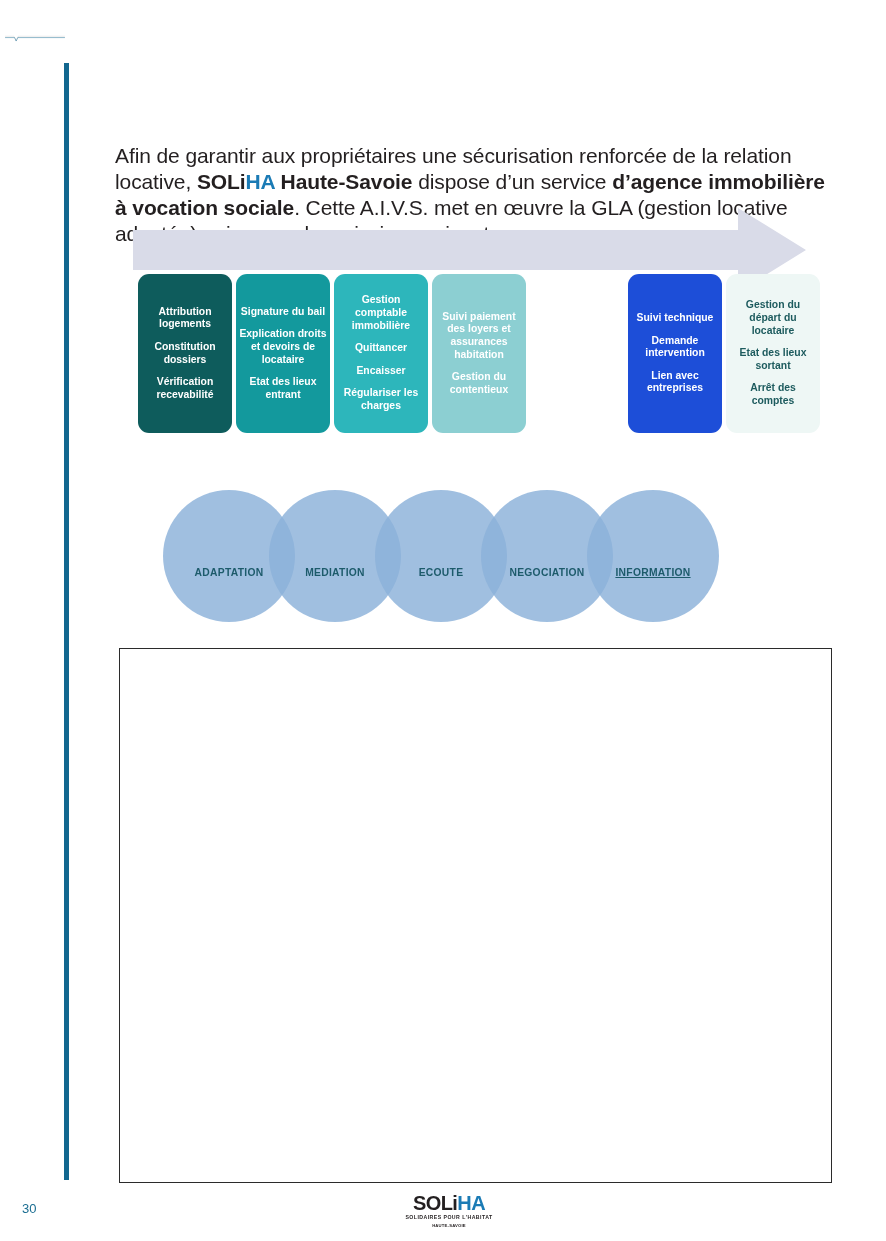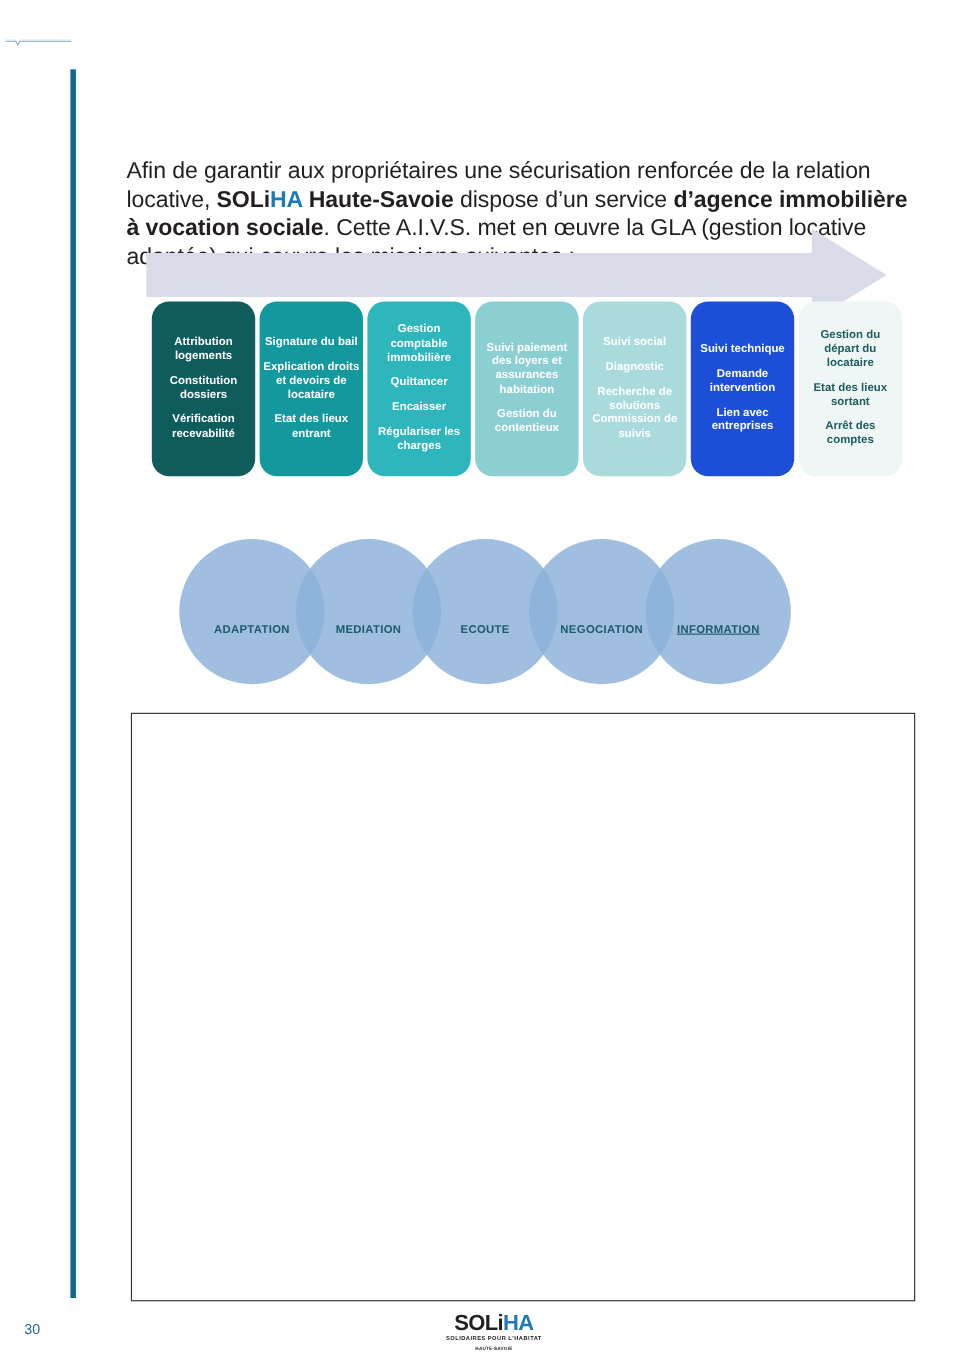--- a/index.html
+++ b/index.html
@@ -64,21 +64,21 @@
     left: 138px;
     top: 274px;
     width: 682px;
     height: 159px;
   }
   .pbox {
     position: absolute;
     top: 0;
     width: 94px;
     height: 159px;
-    border-radius: 16px;
+    border-radius: 11px;
     box-sizing: border-box;
     padding: 0 3px;
     display: flex;
     flex-direction: column;
     align-items: center;
     justify-content: center;
     text-align: center;
     font-size: 10.4px;
     font-weight: bold;
     line-height: 12.6px;
@@ -207,25 +207,20 @@
       </div>
       <div class="pbox" style="left: 196px; background: rgb(45, 182, 187); color: rgb(255, 255, 255);">
         <div class="grp">Gestion comptable immobilière</div>
         <div class="grp">Quittancer</div>
         <div class="grp">Encaisser</div>
         <div class="grp">Régulariser les charges</div>
       </div>
       <div class="pbox" style="left: 294px; background: rgb(140, 207, 210); color: rgb(255, 255, 255);">
         <div class="grp">Suivi paiement des loyers et assurances habitation</div>
         <div class="grp">Gestion du contentieux</div>
-      </div>
-      <div class="pbox" style="left: 392px; background: rgb(169, 218, 220); color: rgb(255, 255, 255);">
-        <div class="grp">Suivi social</div>
-        <div class="grp">Diagnostic</div>
-        <div class="grp">Recherche de solutions Commission de suivis</div>
       </div>
       <div class="pbox" style="left: 490px; background: #1d4ed8; color: rgb(255, 255, 255);">
         <div class="grp">Suivi technique</div>
         <div class="grp">Demande intervention</div>
         <div class="grp">Lien avec entreprises</div>
       </div>
       <div class="pbox" style="left: 588px; background: rgb(238, 247, 245); color: rgb(29, 91, 94);">
         <div class="grp">Gestion du départ du locataire</div>
         <div class="grp">Etat des lieux sortant</div>
         <div class="grp">Arrêt des comptes</div>

